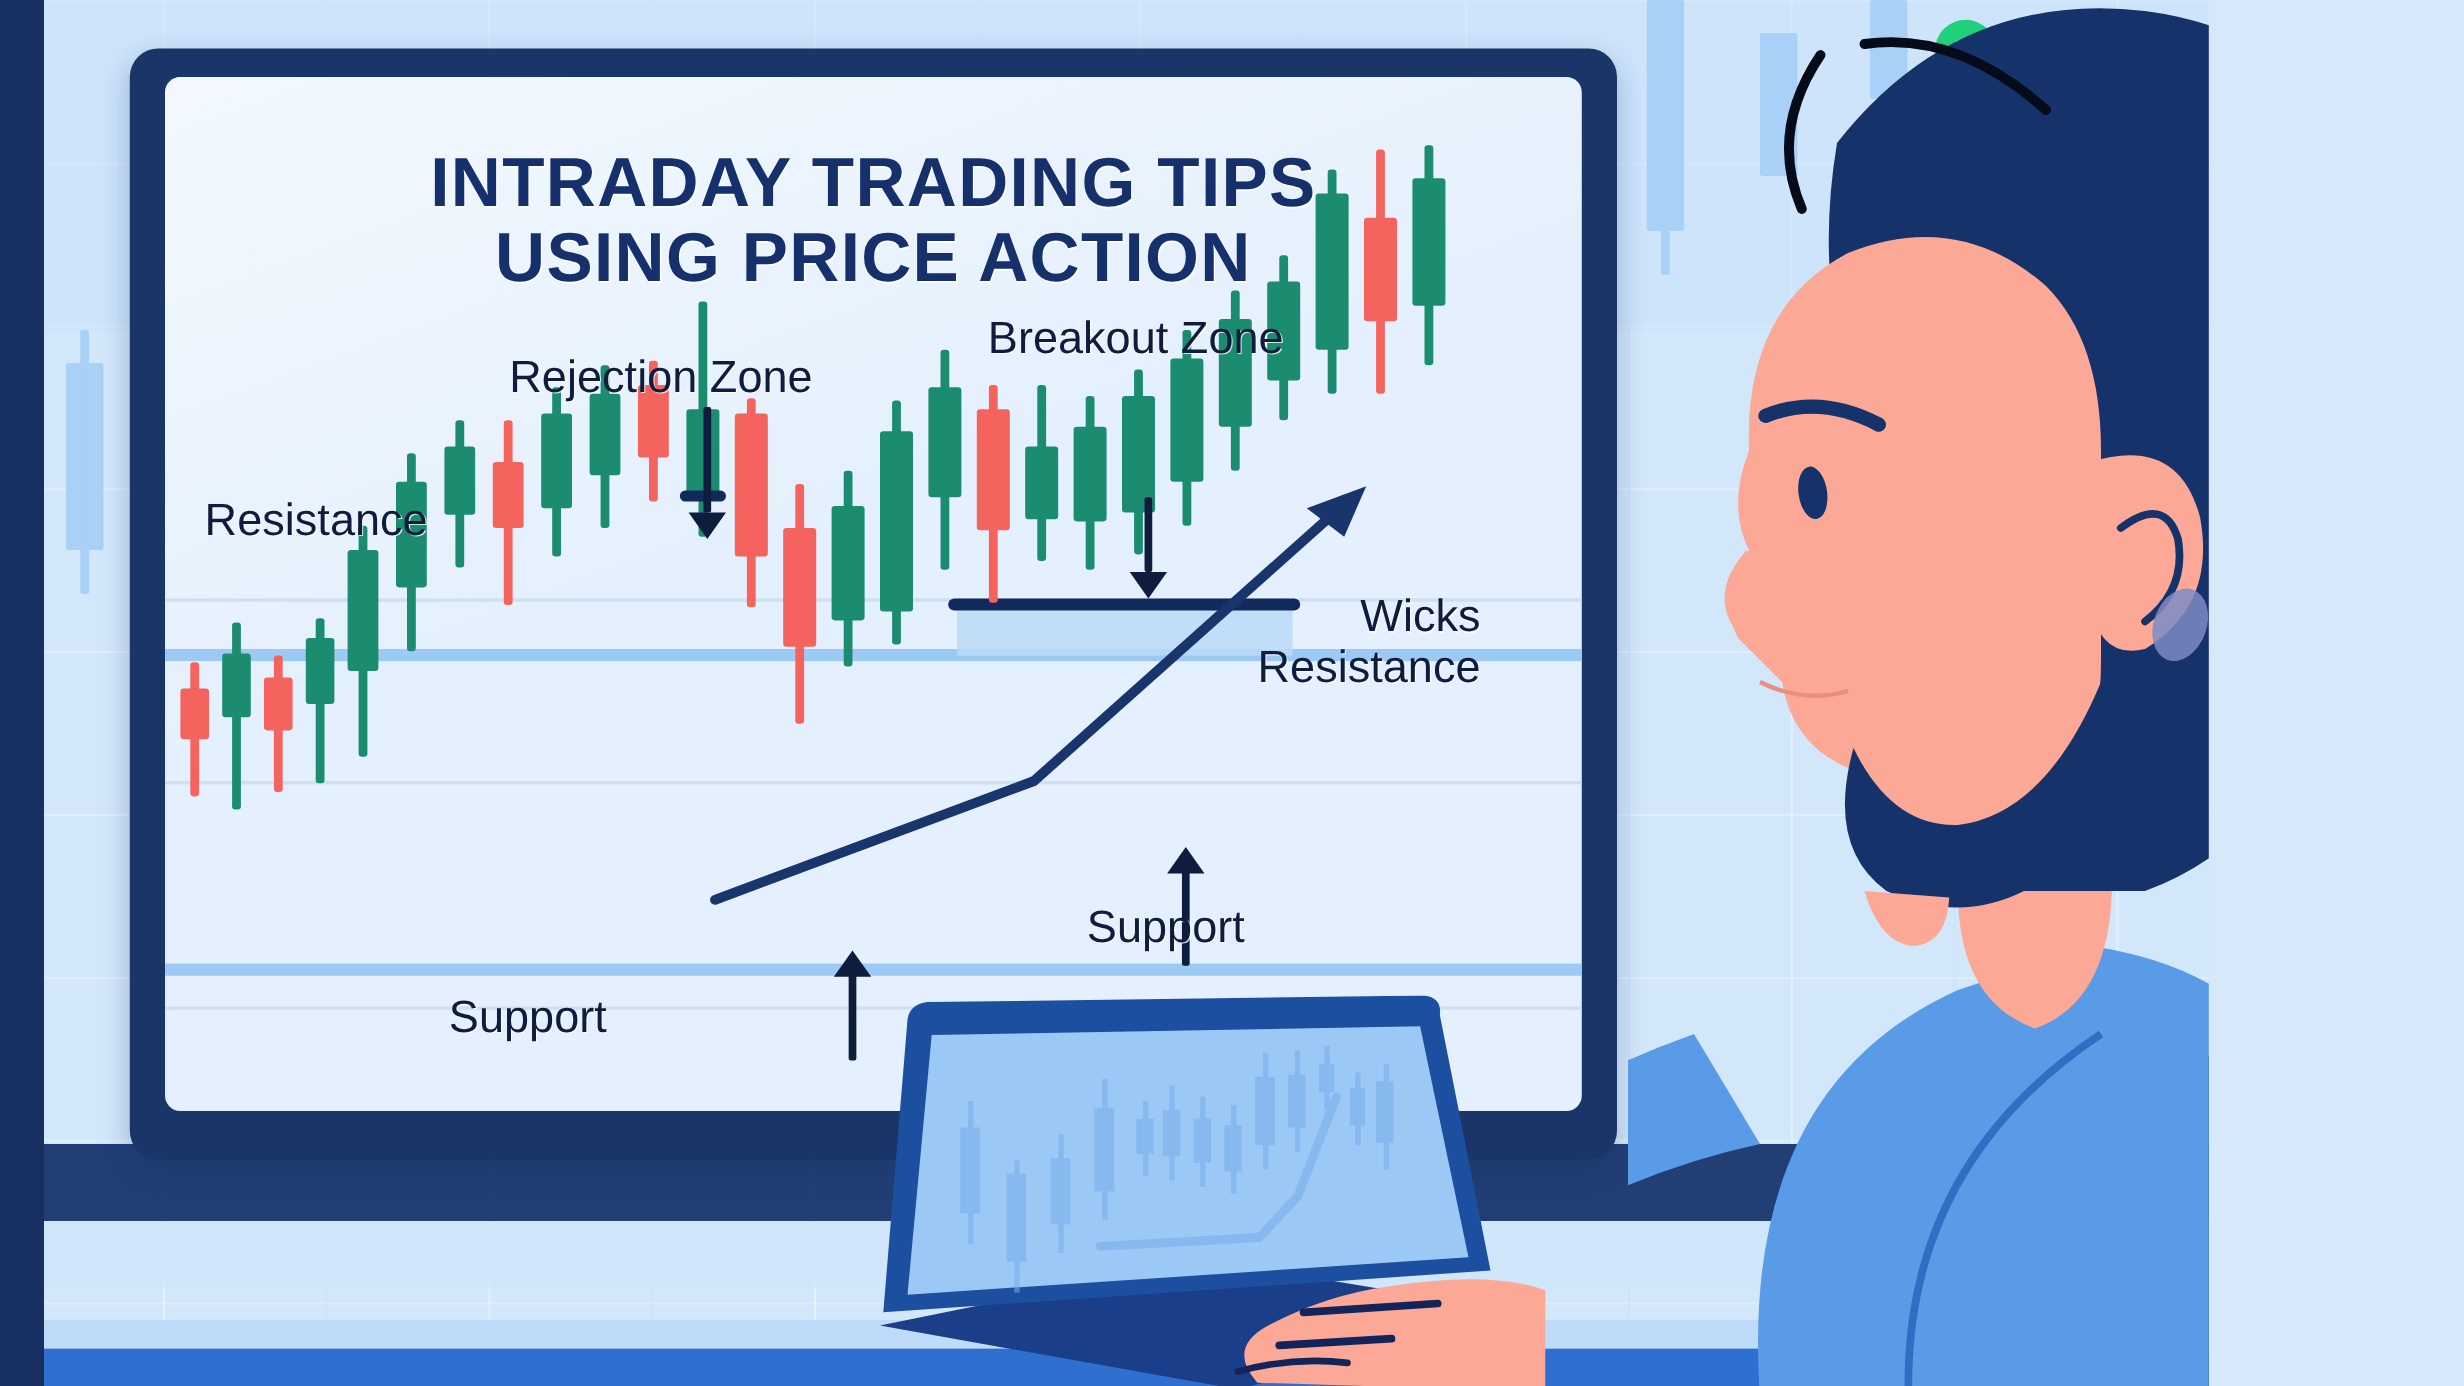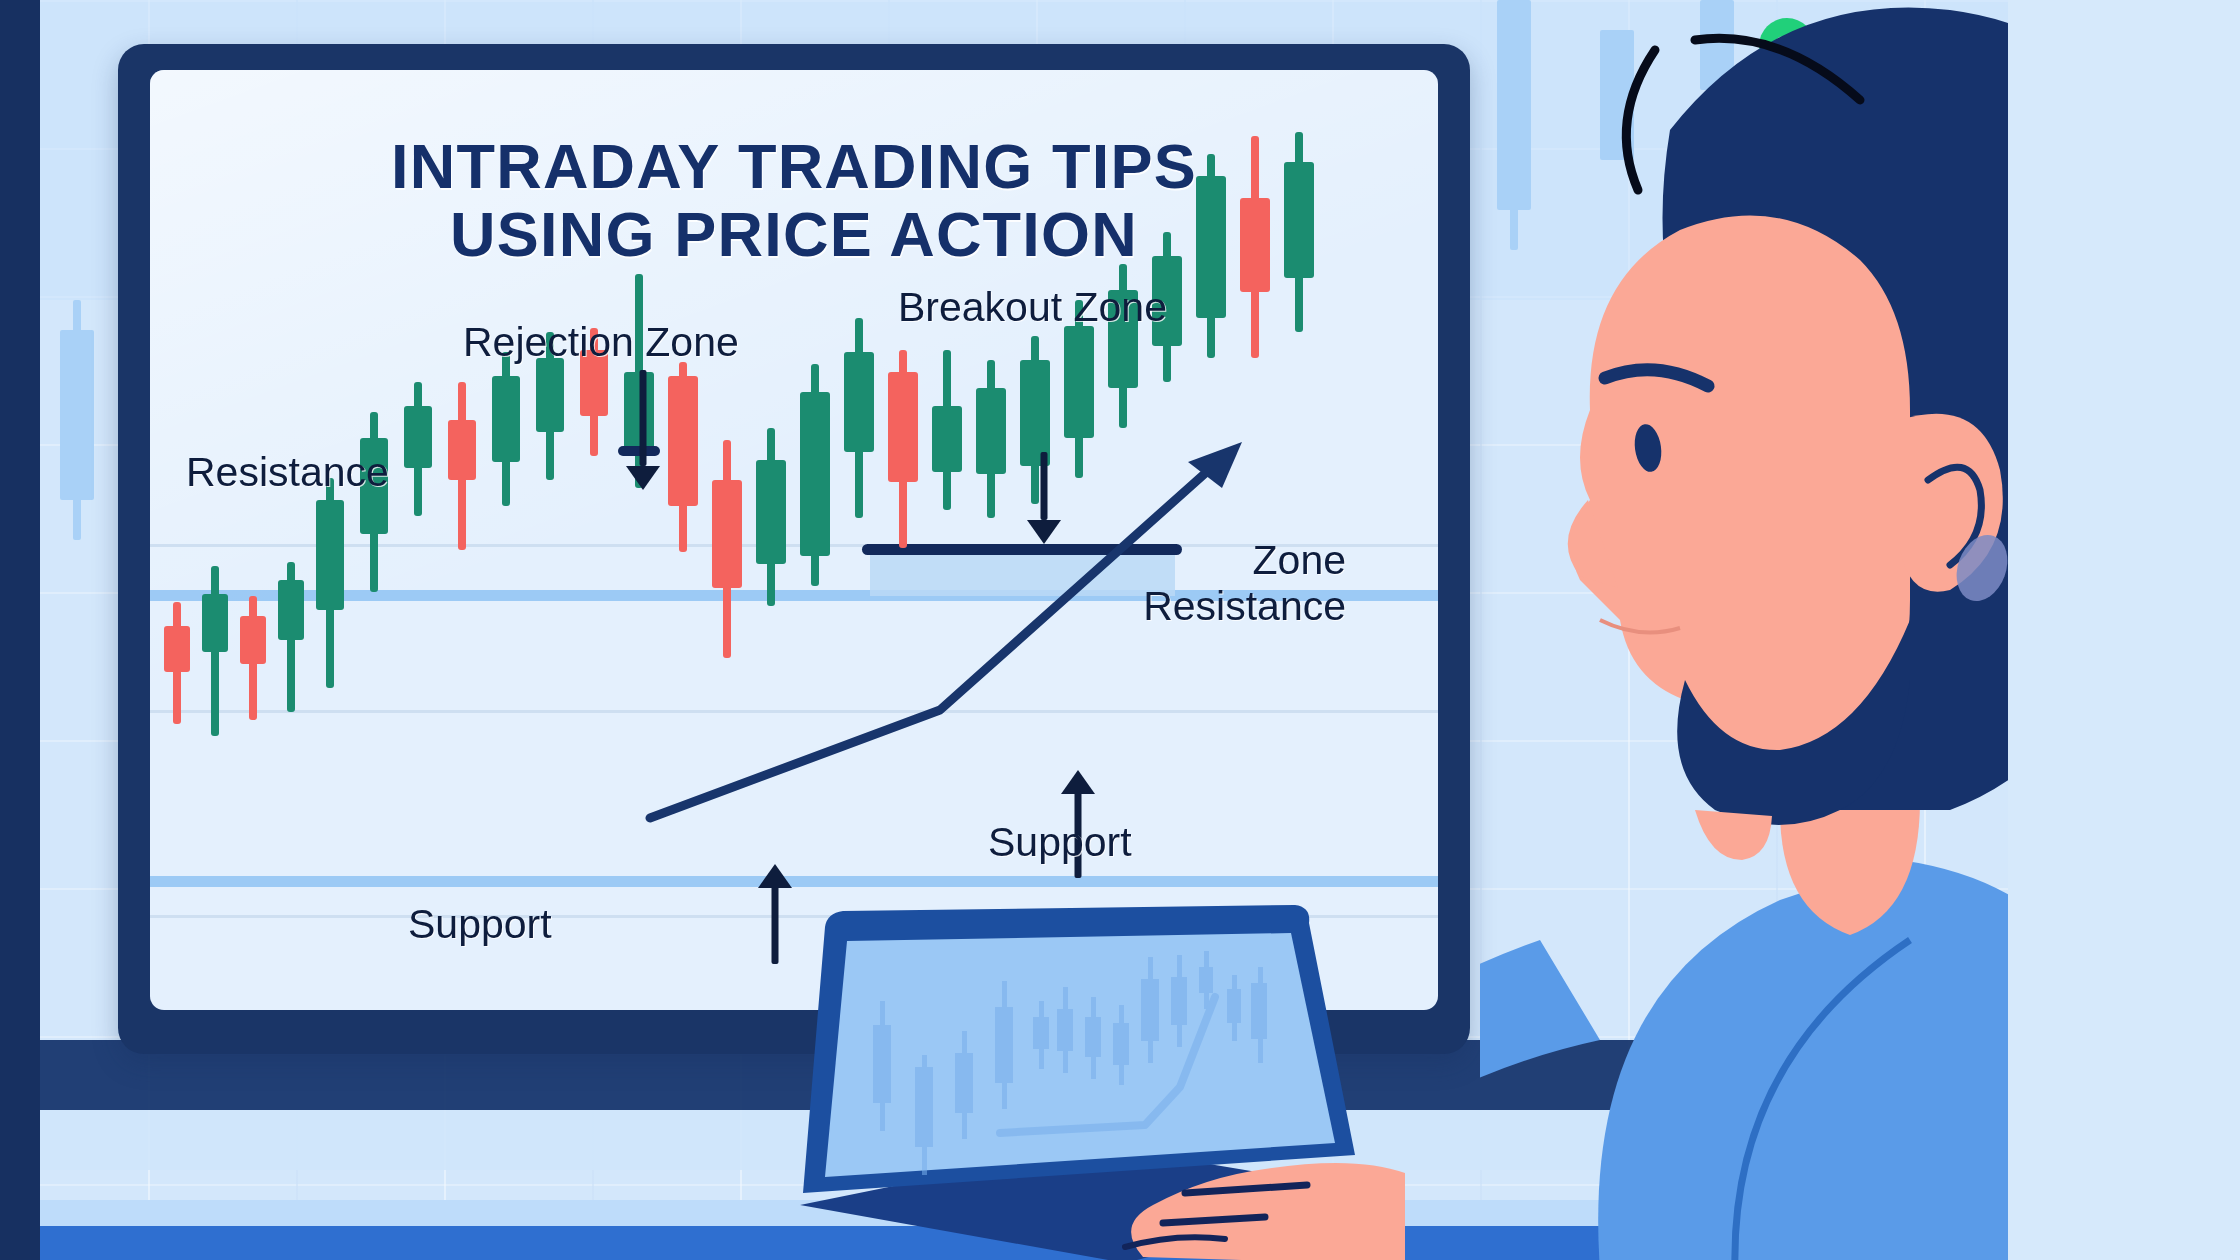--- a/index.html
+++ b/index.html
@@ -290,21 +290,21 @@
           </div>
         <div class="arrow up" style="left:908px;top:700px;width:40px;height:108px;">
           <div class="shaft" style="top:20px;height:88px;"></div>
             <div class="head"></div>
           </div>
 
         <div class="lbl" style="left:36px;top:380px;">Resistance</div>
         <div class="lbl" style="left:313px;top:250px;">Rejection Zone</div>
         <div class="lbl" style="left:748px;top:215px;">Breakout Zone</div>
         <div class="lbl r" style="left:886px;top:468px;width:310px;">
-          <div>Zone</div>
+          <div>Wicks</div>
           <div>Resistance</div>
         </div>
         <div class="lbl" style="left:258px;top:832px;">Support</div>
         <div class="lbl" style="left:838px;top:750px;">Support</div>
 
       </div>
     </div>
   </div>
 
   <div class="person">

